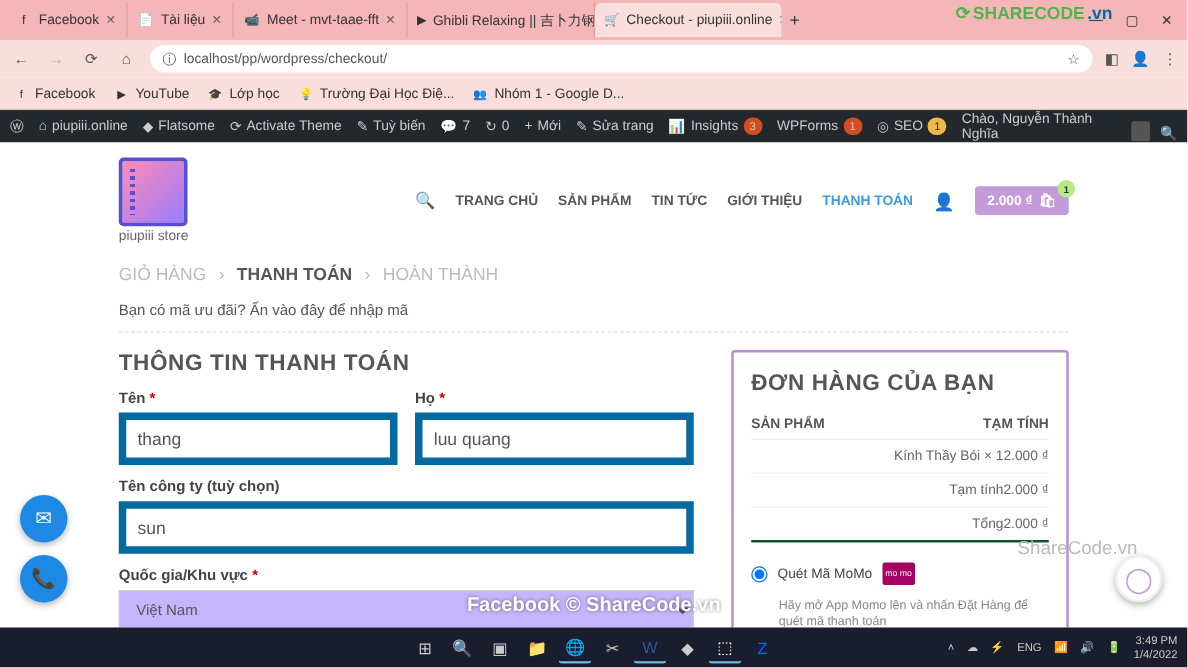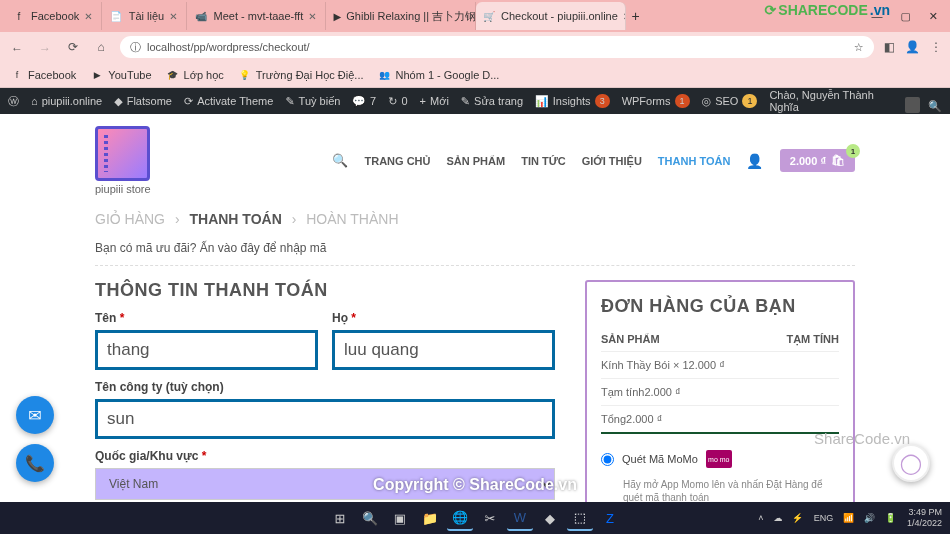--- a/index.html
+++ b/index.html
@@ -54,26 +54,26 @@
 
 .cols{display:flex;gap:30px}
 .left{flex:1}
 .right{width:270px;border:2px solid #b88dd1;border-radius:3px;padding:14px}
 
 h3{font-size:18px;color:#555;font-weight:600;margin-bottom:10px;letter-spacing:.5px}
 .row{display:flex;gap:14px;margin-bottom:10px}
 .field{flex:1}
 .lbl{font-size:12px;color:#444;font-weight:600;margin-bottom:5px;display:block}
 .req{color:#c00}
-.inp{width:100%;border:3px solid #0369a1;padding:7px 9px;font-size:17px;color:#555}
+.inp{width:100%;border:6px solid #0369a1;padding:7px 9px;font-size:14px;color:#555}
 .sel{width:100%;border:1px solid #ccc;padding:7px 9px;font-size:12px;color:#555;background:#c4b5fd}
 
 .ordtbl{font-size:11px}
 .ordhead{display:flex;justify-content:space-between;font-weight:600;color:#555;padding:6px 0;border-bottom:1px solid #eee}
-.ordrow{display:flex;justify-content:flex-start;padding:7px 0;border-bottom:1px solid #eee;color:#666}
+.ordrow{display:flex;justify-content:flex-end;padding:7px 0;border-bottom:1px solid #eee;color:#666}
 .ordrow:last-of-type{border-bottom:2px solid #14532d}
 
 .pay{margin-top:10px}
 .payopt{display:flex;align-items:center;gap:8px;padding:6px 0;font-size:11px;color:#444}
 .payopt input{margin:0}
 .paylogo{width:26px;height:18px;border-radius:2px;font-size:7px;color:#fff;display:inline-flex;align-items:center;justify-content:center;overflow:hidden}
 .momo{background:#a50064}
 .paynote{font-size:10px;color:#888;padding:4px 0 8px 22px;line-height:1.3}
 
 
@@ -292,21 +292,21 @@
     </div>
   </div>
 </div>
 
 <div class="watermark-top">
   <span style="color:#4fb34f">⟳</span>
     <span>SHARECODE</span>
     <span class="g">.vn</span>
 </div>
 <div class="watermark-mid">ShareCode.vn</div>
-<div class="watermark-bot">Copyright © ShareCode.vn</div>
+<div class="watermark-bot">Facebook © ShareCode.vn</div>
 
 <div class="float msg">✉</div>
 <div class="float ph">📞</div>
 <div class="float chat">◯</div>
 
 <div class="taskbar">
   <div class="tcenter">
     <div class="ticon">⊞</div>
     <div class="ticon">🔍</div>
     <div class="ticon">▣</div>

